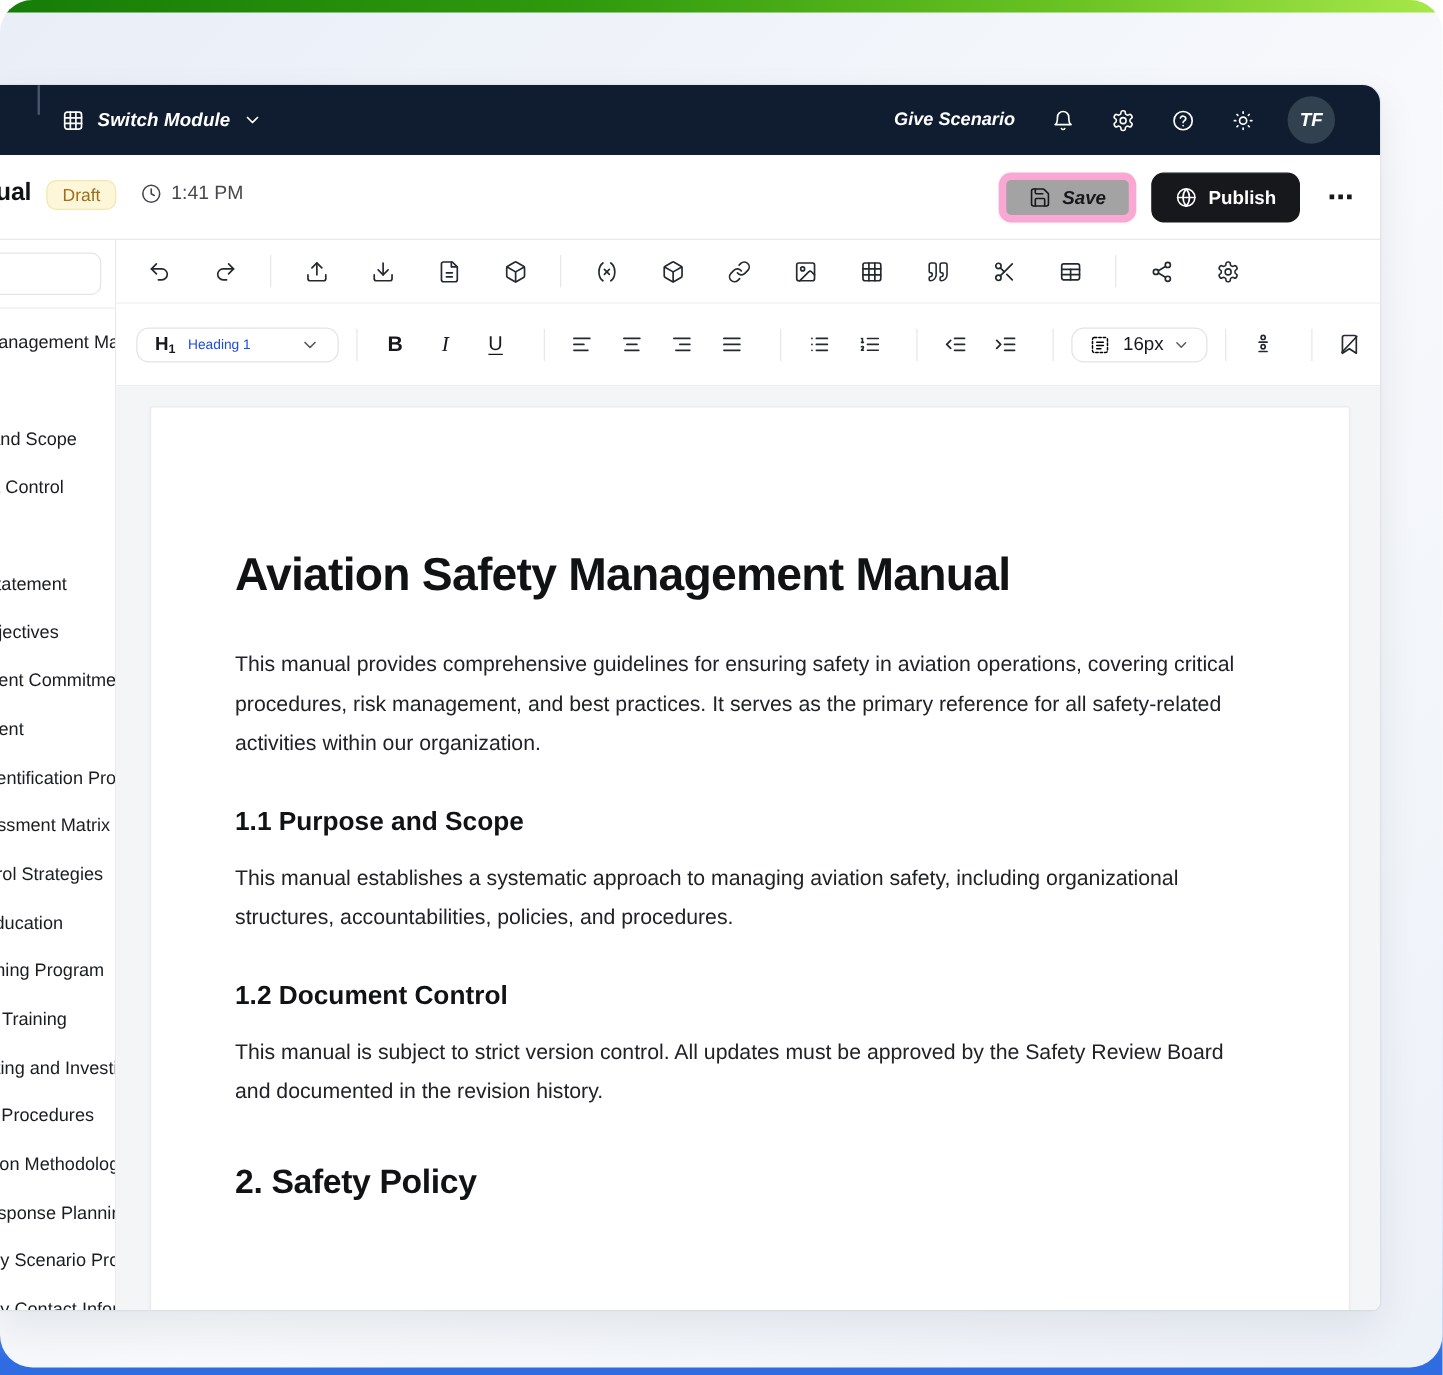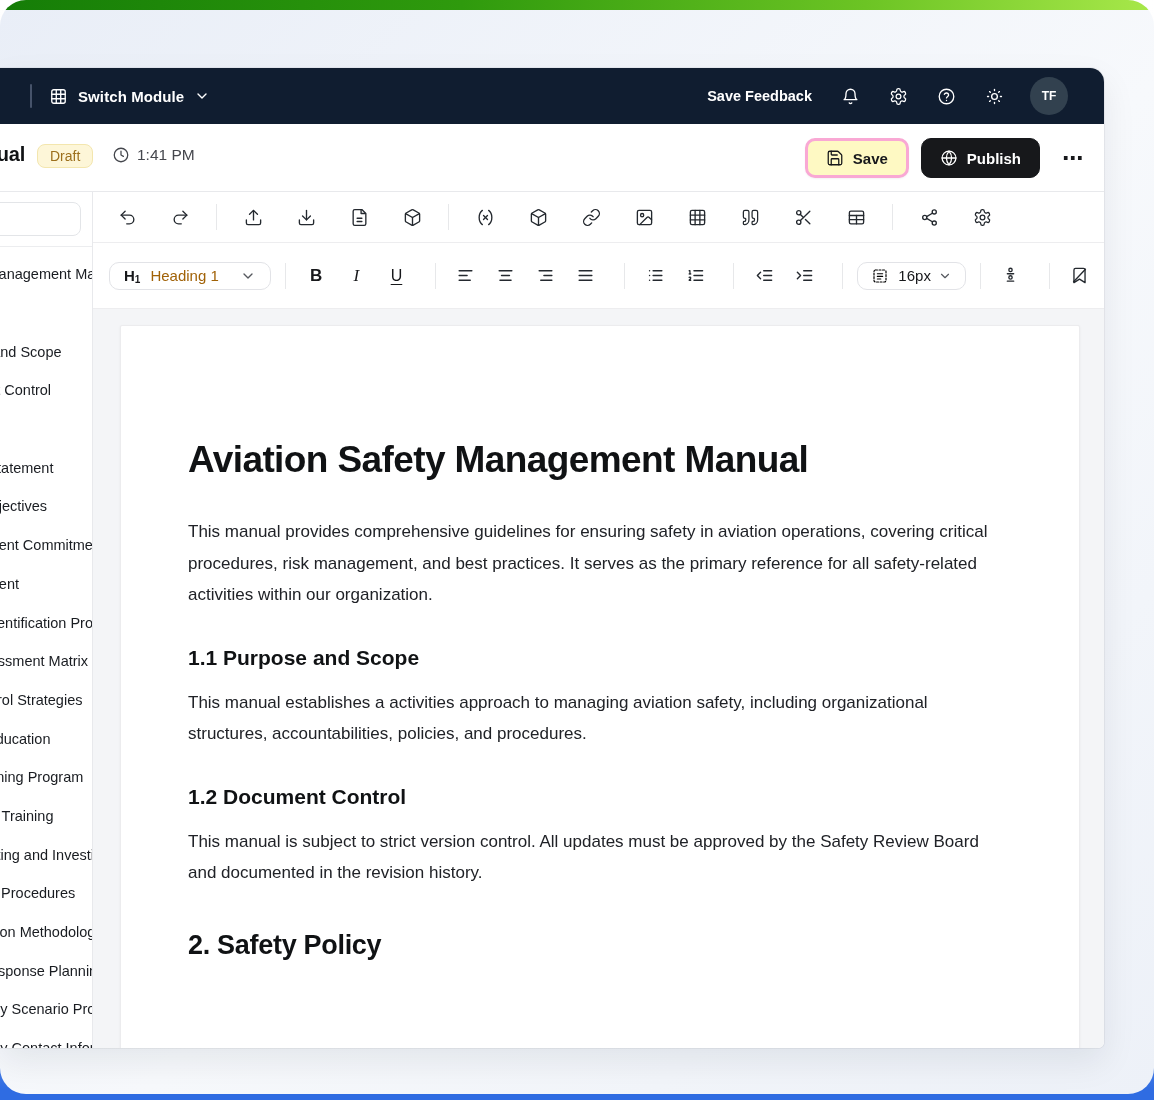--- a/index.html
+++ b/index.html
@@ -17,43 +17,43 @@
     background:linear-gradient(90deg,#157d07 0%,#2f9a0d 40%,#6cc424 75%,#a8e84a 100%); }
 
   
   .window{
     position:absolute; left:0; top:68px; width:1104px; height:980px;
     background:#ffffff; border-radius:0 14px 6px 0; overflow:hidden;
     box-shadow:0 0 0 1px rgba(15,23,42,.05), 0 14px 34px rgba(15,23,42,.08);
   }
 
   
-  .topnav{ height:56px; background:#101d30; display:flex; align-items:center; color:#fff; }
+  .topnav{ height:56px; background:#101d30; display:flex; color:#fff;font-style:italic; }
   .vdiv{ width:2px; height:24px; background:#46536a; border-radius:1px; margin-left:30px; }
   .topnav .modbtn{ display:flex; align-items:center; gap:10px; margin-left:17px; cursor:pointer; }
   .modlabel{ font-size:15px; font-weight:700; letter-spacing:.1px; }
   .nav-right{ margin-left:auto; display:flex; align-items:center; padding-right:36px; }
   .feedback{ font-size:14.5px; font-weight:700; cursor:pointer; }
   .nav-ic{ margin-left:29px; display:flex; cursor:pointer; }
   .avatar{ width:38px; height:38px; border-radius:50%; background:#32414f; margin-left:26px;
-    display:flex; align-items:center; justify-content:center; font-size:12px; font-weight:700; }
+    display:flex; align-items:center; justify-content:center; font-size:15px; font-weight:700; }
 
   
   .docbar{ position:relative; height:68px; background:#fff; border-bottom:1px solid #e8e9ec; }
   .doc-title{ position:absolute; left:25px; top:19px; transform:translateX(-100%);
     white-space:nowrap; font-size:20px; font-weight:700; color:#101214; letter-spacing:-.2px; }
   .badge{ position:absolute; left:37px; top:20px; background:#fdf6d8; border:1px solid #f3e6ae;
     color:#9c6f1c; font-size:14px; font-weight:500; padding:3px 12px; border-radius:8px; }
   .timewrap{ position:absolute; left:112px; top:22px; display:flex; align-items:center; gap:7px; color:#45474d; }
   .timetext{ font-size:15.5px;text-align:right; }
   .docbar-right{ position:absolute; right:14px; top:14px; display:flex; align-items:center; }
   .btn{ display:flex; align-items:center; gap:9px; height:40px; border-radius:10px;
     font-size:15px; font-weight:700; padding:0 18px; cursor:pointer; }
-  .btn-save{ background:#fef9c3; border:3px solid #f9a8d4; color:#17181b;
-    box-shadow:0 1px 2px rgba(0,0,0,.05); }
+  .btn-save{ background:#a3a3a3; border:6px solid #f9a8d4; color:#17181b;
+    box-shadow:0 1px 2px rgba(0,0,0,.05);font-style:italic; }
   .btn-publish{ background:#17181b; color:#fff; border:1px solid #17181b; margin-left:12px; }
   .more{ font-size:21px; font-weight:700; color:#17181b; margin-left:16px; letter-spacing:1px;
     cursor:pointer; padding:0 6px; }
 
   
   .bodyrow{ display:flex; height:calc(100% - 124px); }
   .sidebar{ width:93px; min-width:93px; border-right:1px solid #e8e9ec; background:#fff; overflow:hidden; }
   .sb-search{ height:55px; border-bottom:1px solid #ecedef; padding-top:10px; }
   .sb-input{ display:block; margin-left:-40px; width:121px; height:34px; border:1px solid #e3e5e8;
     border-radius:8px; outline:none; padding:0 10px; font-size:13px; background:#fff; }
@@ -78,21 +78,21 @@
   .tb2 .ibtn{ margin-right:8px; }
   svg.ic{ width:19px; height:19px; }
   svg.ic16{ width:16px; height:16px; }
   svg.ic18{ width:18px; height:18px; }
 
   .pill{ height:28px; border:1px solid #e2e3e7; border-radius:10px; background:#fff;
     display:flex; align-items:center; cursor:pointer; }
   .pill-heading{ width:178px; padding:0 14px; }
   .h1glyph{ font-size:15px; font-weight:700; color:#17181b; }
   .h1glyph .subn{ font-size:10px; font-weight:700; vertical-align:-2px; }
-  .pill-heading .plabel{ font-size:15px; color:#a16207; margin-left:10px; }
+  .pill-heading .plabel{ font-size:11px; color:#1d4ed8; margin-left:10px; }
   .pill .chev{ margin-left:auto; color:#55585e; display:flex; }
   .pill-size{ padding:11px 13px; margin-right:0; }
   .pill-size .plabel{ font-size:15px; color:#17181b; margin:0 7px 0 9px; }
   .fmt-b{ font-size:17px; font-weight:700; color:#17181b; }
   .fmt-i{ font-size:17px; font-style:italic; font-family:"Liberation Serif",serif; color:#17181b; }
   .fmt-u{ font-size:16px; text-decoration:underline; text-underline-offset:3px; color:#17181b; }
 
   
   .canvas{ flex:1; background:#f4f5f7; overflow:hidden; padding:16px 0 0 27px; }
   .page{ width:960px; min-height:900px; background:#fff; border:1px solid #ececee;
@@ -125,21 +125,21 @@
             </svg>
         </span>
         <span class="modlabel">Switch Module</span>
         <span style="display:flex">
           <svg class="ic16" viewBox="0 0 24 24" fill="none" stroke="currentColor" stroke-width="2.1" stroke-linecap="round" stroke-linejoin="round">
               <path d="m6 9 6 6 6-6"></path>
             </svg>
         </span>
       </div>
       <div class="nav-right">
-        <span class="feedback">Save Feedback</span>
+        <span class="feedback">Give Scenario</span>
         <span class="nav-ic">
           <svg class="ic" viewBox="0 0 24 24" fill="none" stroke="currentColor" stroke-width="1.7" stroke-linecap="round" stroke-linejoin="round">
               <path d="M6.3 8.5a5.7 5.7 0 0 1 11.4 0c0 6.2 2.3 7.5 2.3 7.5H4s2.3-1.3 2.3-7.5"></path>
               <path d="M10.4 20a1.8 1.8 0 0 0 3.2 0"></path>
             </svg>
         </span>
         <span class="nav-ic">
           <svg class="ic" viewBox="0 0 24 24" fill="none" stroke="currentColor" stroke-width="1.6" stroke-linecap="round" stroke-linejoin="round">
               <path d="M12.22 2h-.44a2 2 0 0 0-2 2v.18a2 2 0 0 1-1 1.73l-.43.25a2 2 0 0 1-2 0l-.15-.08a2 2 0 0 0-2.73.73l-.22.38a2 2 0 0 0 .73 2.73l.15.1a2 2 0 0 1 1 1.72v.51a2 2 0 0 1-1 1.74l-.15.09a2 2 0 0 0-.73 2.73l.22.38a2 2 0 0 0 2.73.73l.15-.08a2 2 0 0 1 2 0l.43.25a2 2 0 0 1 1 1.73V20a2 2 0 0 0 2 2h.44a2 2 0 0 0 2-2v-.18a2 2 0 0 1 1-1.73l.43-.25a2 2 0 0 1 2 0l.15.08a2 2 0 0 0 2.73-.73l.22-.39a2 2 0 0 0-.73-2.73l-.15-.08a2 2 0 0 1-1-1.74v-.5a2 2 0 0 1 1-1.74l.15-.09a2 2 0 0 0 .73-2.73l-.22-.38a2 2 0 0 0-2.73-.73l-.15.08a2 2 0 0 1-2 0l-.43-.25a2 2 0 0 1-1-1.73V4a2 2 0 0 0-2-2z"></path>
               <circle cx="12" cy="12" r="3"></circle>
@@ -532,21 +532,21 @@
           <div class="block t-h1">
               <span>Aviation Safety Management Manual</span>
             </div>
               <div class="block t-p">
               <span>This manual provides comprehensive guidelines for ensuring safety in aviation operations, covering critical procedures, risk management, and best practices. It serves as the primary reference for all safety-related activities within our organization.</span>
             </div>
               <div class="block t-h3">
               <span>1.1 Purpose and Scope</span>
             </div>
               <div class="block t-p">
-              <span>This manual establishes a activities approach to managing aviation safety, including organizational structures, accountabilities, policies, and procedures.</span>
+              <span>This manual establishes a systematic approach to managing aviation safety, including organizational structures, accountabilities, policies, and procedures.</span>
             </div>
               <div class="block t-h3">
               <span>1.2 Document Control</span>
             </div>
               <div class="block t-p">
               <span>This manual is subject to strict version control. All updates must be approved by the Safety Review Board and documented in the revision history.</span>
             </div>
               <div class="block t-h2">
               <span>2. Safety Policy</span>
             </div>

